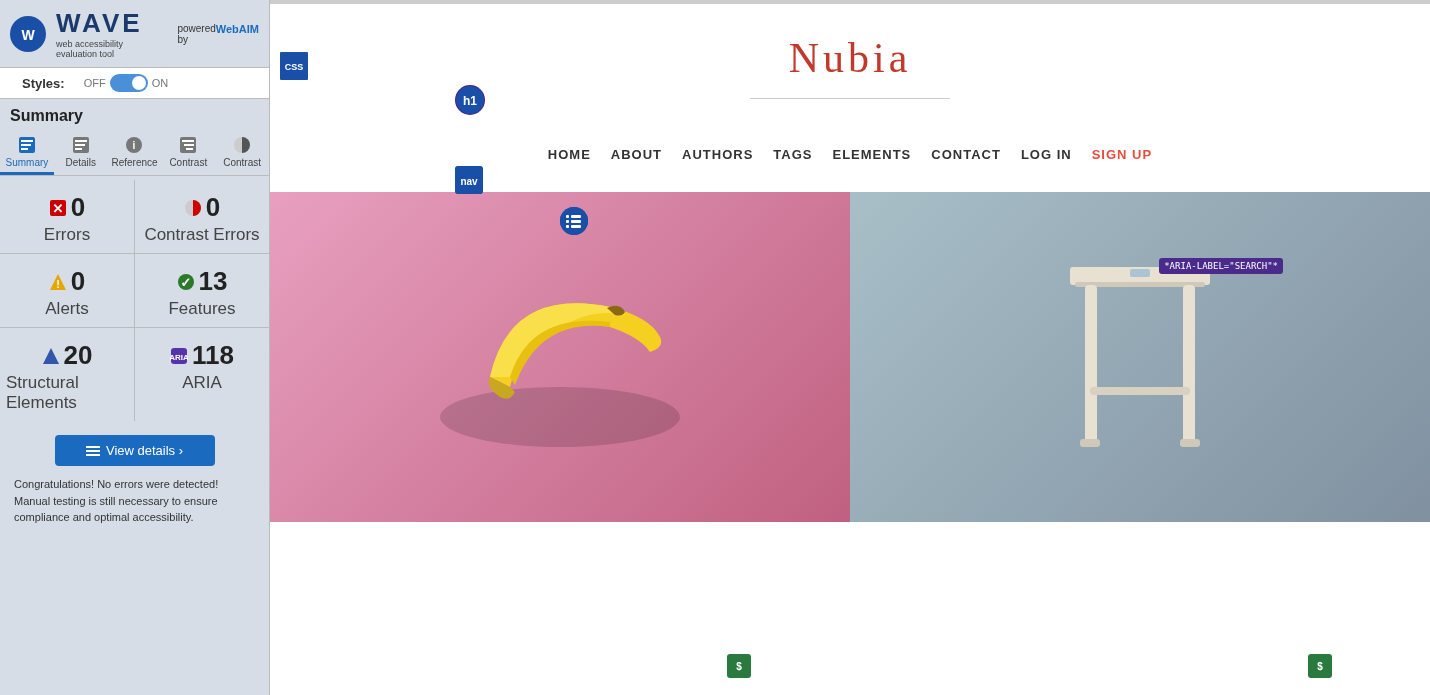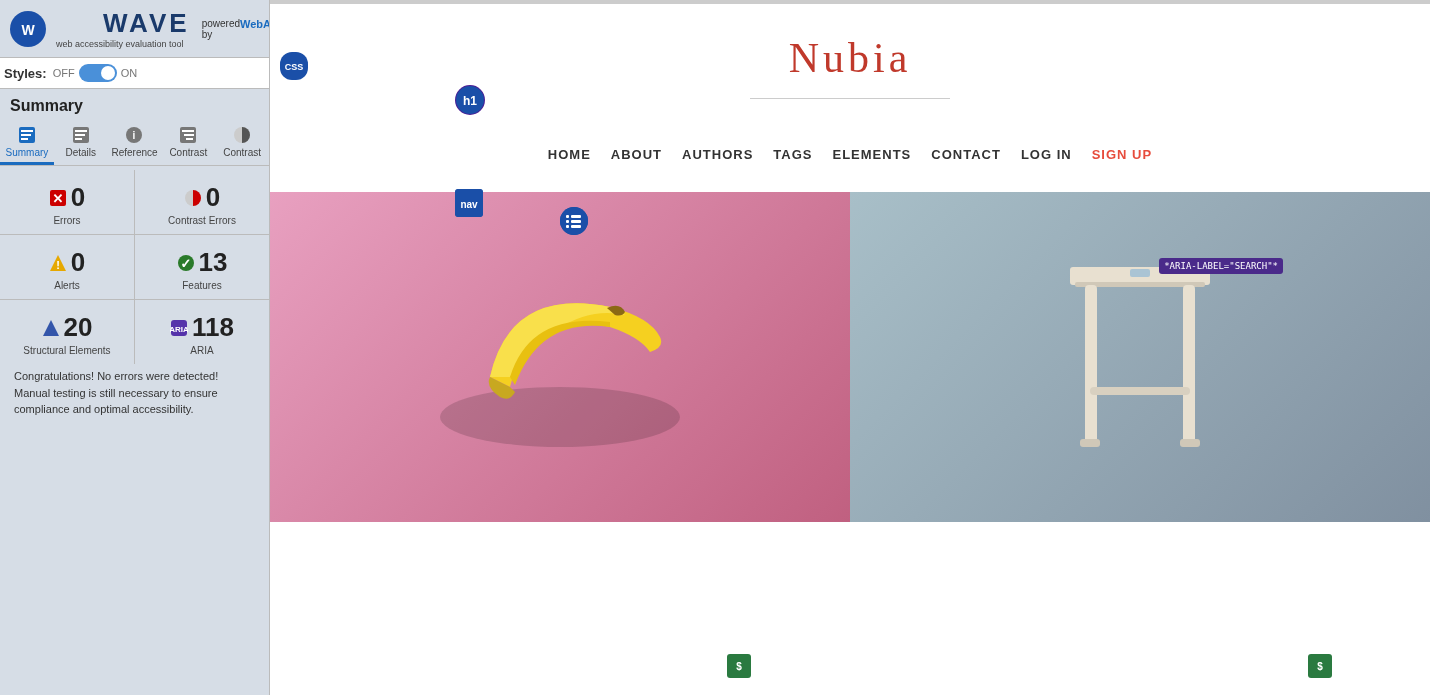--- a/index.html
+++ b/index.html
@@ -46,28 +46,28 @@
       color: #1a6bbf;
       font-weight: bold;
       text-decoration: none;
       font-size: 11px;
     }
 
     
     .styles-bar {
       display: flex;
       align-items: center;
-      padding: 6px 4px;
+      padding: 6px 22px;
       background: #fff;
       border-bottom: 1px solid #bbb;
       font-size: 13px;
       color: #333;
     }
     .styles-label { font-weight: bold; margin-right: 6px; }
-    .styles-off { font-size: 11px; color: #777; margin-right: 4px; }
+    .styles-off { font-size: 11px; color: #777; margin-right: 4px; margin-left: 13px; }
     .toggle-track {
       width: 38px; height: 18px; background: #4a90d9; border-radius: 9px;
       display: inline-flex; align-items: center; padding: 2px; cursor: pointer;
       position: relative;
     }
     .toggle-thumb {
       width: 14px; height: 14px; background: #fff; border-radius: 50%;
       margin-left: auto;
     }
     .styles-on { font-size: 11px; color: #777; margin-left: 4px; }
@@ -132,21 +132,21 @@
       width: 18px; height: 18px;
       display: flex; align-items: center; justify-content: center;
       font-size: 14px;
     }
     .stat-number {
       font-size: 26px;
       font-weight: bold;
       color: #222;
     }
     .stat-label {
-      font-size: 10px;
+      font-size: 17px;
       color: #444;
       margin-top: 2px;
       text-align: left;
     }
 
     
     .icon-error { color: #cc0000; }
     .icon-alert { color: #e6a800; }
     .icon-feature { color: #2a7a2a; }
     .icon-structural { color: #3355aa; }
@@ -193,21 +193,21 @@
       display: flex;
       align-items: center;
       justify-content: center;
       font-size: 11px;
       font-weight: bold;
       color: #fff;
       width: 28px; height: 28px;
       cursor: pointer;
       z-index: 10;
     }
-    .badge-css { background: #1a4fa8; top: 52px; left: 10px; border-radius: 12px; text-align: center; }
+    .badge-css { background: #1a4fa8; top: 52px; left: 10px; border-radius: 1px; text-align: center; }
     .badge-h1 { background: #4c1d95; top: 85px; left: 185px; border-radius: 50%; width: 30px; height: 30px; }
     .badge-nav { background: #1a4fa8; top: 175px; left: 185px; border-radius: 4px; }
 
     
     .site-topbar {
       height: 4px;
       background: #ccc;
       width: 100%;
     }
     .site-content {
@@ -294,21 +294,21 @@
 <div id="left-panel">
 
   <div class="wave-header">
     <div class="wave-logo">
       <svg class="wave-logo-icon" viewBox="0 0 36 36">
         <circle cx="18" cy="18" r="18" fill="#1a4fa8"></circle>
         <text x="18" y="24" text-anchor="middle" font-size="14" font-weight="900" fill="#fff" font-family="Arial">W</text>
       </svg>
     </div>
     <div style="margin-left:4px;">
-      <div style="font-size:26px;font-weight:900;color:#1a3a6b;letter-spacing:3px;margin-left:47px;">WAVE</div>
+      <div style="font-size:26px;font-weight:900;color:#1a3a6b;letter-spacing:3px;">WAVE</div>
       <div style="font-size:9px;color:#444;">web accessibility evaluation tool</div>
     </div>
     <div class="powered-by">
       <span>powered by</span>
       <a href="#">WebAIM</a>
     </div>
   </div>
 
   <div class="styles-bar">
     <span class="styles-label">Styles:</span>
@@ -448,20 +448,28 @@
               <rect x="1" y="1" width="16" height="16" rx="3" fill="#5533aa"></rect>
               <text x="9" y="13" text-anchor="middle" font-size="8" font-weight="bold" fill="#fff" font-family="Arial">ARIA</text>
             </svg>
         </div>
         <span class="stat-number">118</span>
       </div>
       <span class="stat-label">ARIA</span>
     </div>
   </div>
 
+  <button class="view-details-btn">
+    <svg width="14" height="14" viewBox="0 0 14 14">
+        <rect x="0" y="2" width="14" height="2" fill="#fff"></rect>
+        <rect x="0" y="6" width="14" height="2" fill="#fff"></rect>
+        <rect x="0" y="10" width="14" height="2" fill="#fff"></rect>
+      </svg>
+    <span>View details ›</span>
+  </button>
 
   <div class="congrats-text">Congratulations! No errors were detected! Manual testing is still necessary to ensure compliance and optimal accessibility.</div>
 
 </div>
 
 <div id="right-panel">
 
   <div class="site-topbar"></div>
 
   <div class="wave-badge badge-css">
@@ -471,21 +479,21 @@
       </svg>
   </div>
 
   <div class="wave-badge badge-h1" style="position:absolute;top:85px;left:185px;">
     <svg width="28" height="28" viewBox="0 0 28 28">
         <circle cx="14" cy="14" r="14" fill="#1a4fa8"></circle>
         <text x="14" y="19" text-anchor="middle" font-size="12" font-weight="bold" fill="#fff" font-family="Arial">h1</text>
       </svg>
   </div>
 
-  <div class="wave-badge badge-nav" style="position:absolute;top:189px;left:185px;">
+  <div class="wave-badge badge-nav" style="position:absolute;top:166px;left:185px;">
     <svg width="28" height="28" viewBox="0 0 28 28">
         <rect width="28" height="28" rx="3" fill="#1a4fa8"></rect>
         <text x="14" y="19" text-anchor="middle" font-size="10" font-weight="bold" fill="#fff" font-family="Arial">nav</text>
       </svg>
   </div>
 
   <div class="wave-badge" style="position:absolute;top:207px;left:290px;border-radius:50%;background:#1a4fa8;width:28px;height:28px;">
     <svg width="28" height="28" viewBox="0 0 28 28">
         <circle cx="14" cy="14" r="14" fill="#1a4fa8"></circle>
         <rect x="6" y="8" width="3" height="3" rx="1" fill="#fff"></rect>

